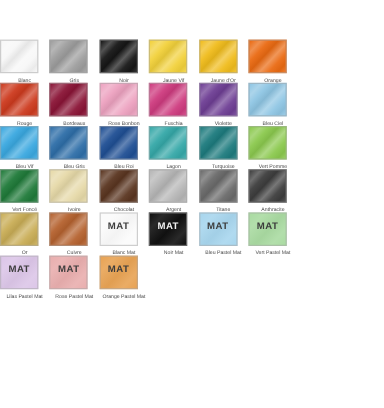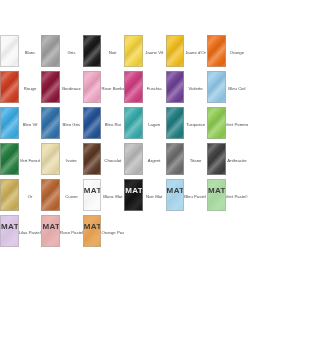--- a/index.html
+++ b/index.html
@@ -22,21 +22,21 @@
     width: 255px;
     display: flex;
     flex-wrap: wrap;
     align-content: flex-start;
   }
 
   .swatch-cell {
     width: 41.4px;
     height: 36px;
     display: flex;
-    align-items: center;
+    flex-direction: column;
     box-sizing: border-box;
   }
 
   .swatch-chip {
     position: relative;
     width: 32px;
     height: 32px;
     box-sizing: border-box;
     border: 1px solid rgba(170,170,170,0.55);
     background-repeat: no-repeat;

